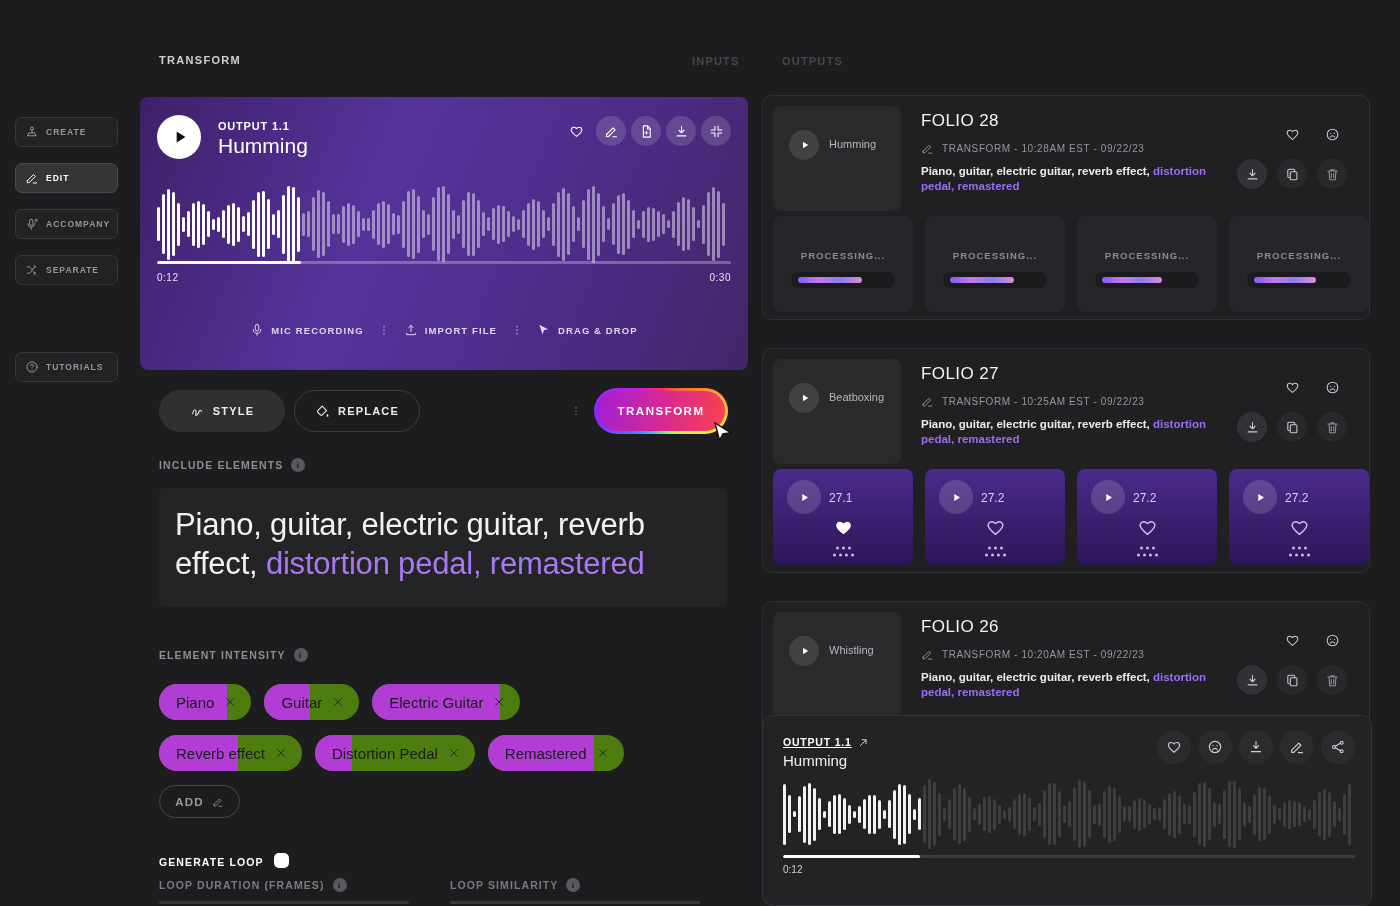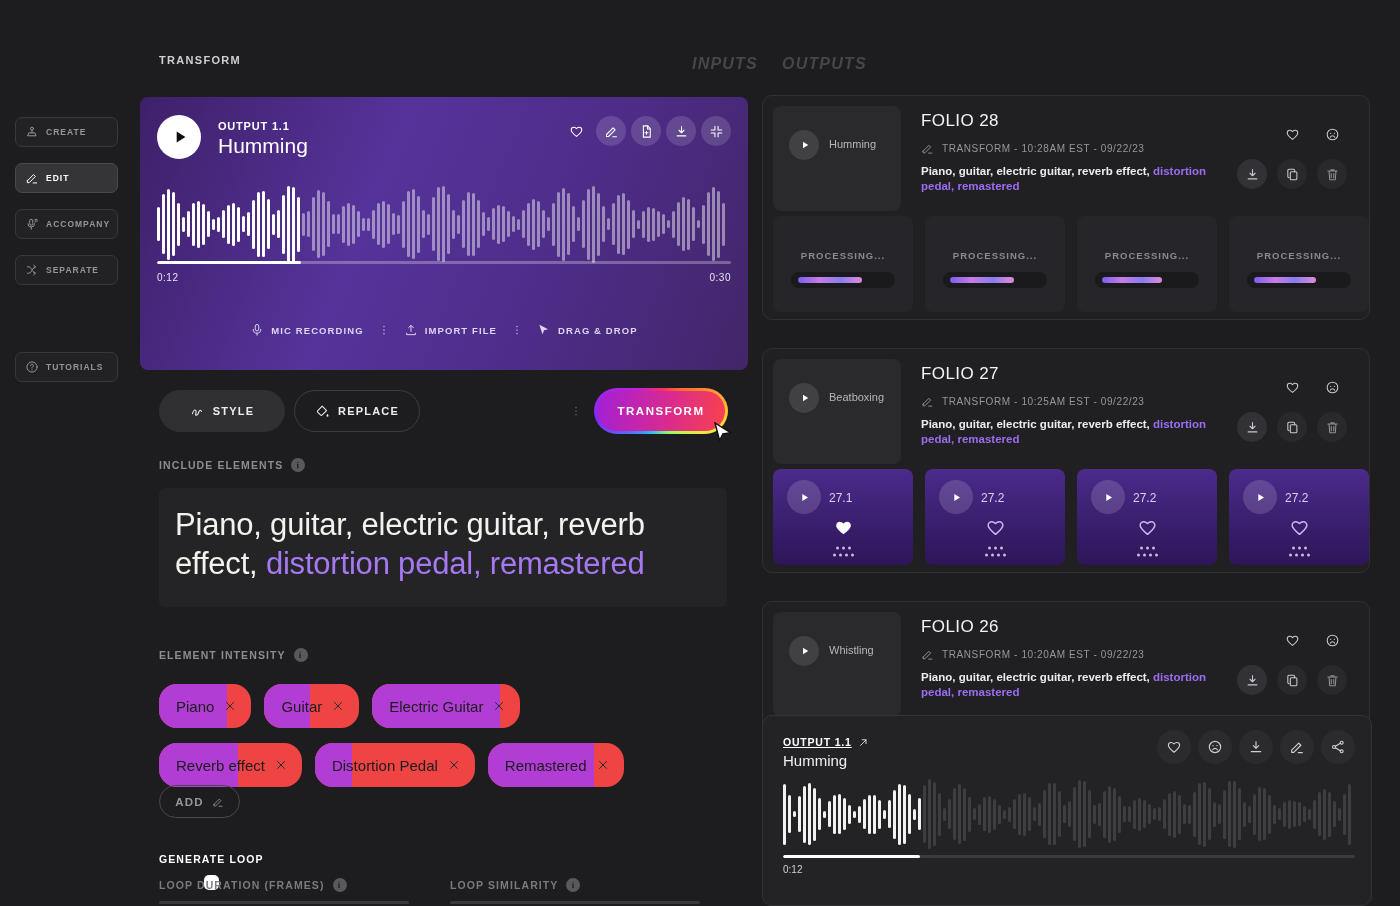--- a/index.html
+++ b/index.html
@@ -17,21 +17,21 @@
     border-radius:7px; display:flex; align-items:center; gap:7px; padding:0 9px;
     color:#96969a; font-size:8.5px; font-weight:bold; letter-spacing:1px; cursor:pointer;
     background:#222224;
   }
   .side-btn .ic { width:14px; height:14px; color:#96969a; flex:0 0 auto; }
   .side-btn.active { background:#353538; border-color:#4a4a4e; color:#fff; }
   .side-btn.active .ic { color:#fff; }
 
   
   .page-title { position:absolute; left:159px; top:54px; font-size:11px; font-weight:bold; letter-spacing:1.3px; color:#cfcfd2; }
-  .top-tab { position:absolute; top:55px; font-size:16px; font-weight:bold; letter-spacing:1.2px; color:#47474b; cursor:pointer;font-style:italic; }
+  .top-tab { position:absolute; top:55px; font-size:11px; font-weight:bold; letter-spacing:1.2px; color:#47474b; cursor:pointer; }
   .top-tab.t1 { left:692px; } .top-tab.t2 { left:782px; }
 
   
   .main-panel {
     position:absolute; left:140px; top:97px; width:608px; height:273px; border-radius:8px;
     background:linear-gradient(112deg,#3e2069 0%,#55339a 38%,#4e2d8a 66%,#432569 100%);
     overflow:hidden;
   }
   .play-big { position:absolute; left:17px; top:18px; width:44px; height:44px; border-radius:50%; background:#fff; color:#111; cursor:pointer; display:flex; align-items:center; justify-content:center; }
   .play-big .ic { width:20px; height:20px; margin-left:2px; }
@@ -68,29 +68,29 @@
   
   .sec-label { position:absolute; display:flex; align-items:center; gap:8px; font-size:10.5px; font-weight:bold; letter-spacing:1.1px; color:#8d8d91; }
   .info-dot { width:14px; height:14px; border-radius:50%; background:#59595d; color:#1d1d1f; font-size:9px; font-weight:bold; display:inline-flex; align-items:center; justify-content:center; font-family:"Liberation Serif",serif; cursor:pointer; }
 
   
   .prompt-box { position:absolute; left:159px; top:488px; width:568px; height:119px; background:#242427; border-radius:6px; padding:17px 16px; font-size:31px; line-height:39px; color:#f3f2ed; letter-spacing:-.2px; cursor:text; }
   .prompt-box .hl { color:#a678f2; }
 
   
   .chips { position:absolute; left:159px; top:684px; width:500px; display:flex; flex-wrap:wrap; gap:15px 13px; }
-  .chip { position:relative; height:44px; border-radius:18px; background:#ef4444; display:flex; align-items:center; padding:0 14px 0 17px; overflow:hidden; cursor:pointer; }
+  .chip { position:relative; height:36px; border-radius:18px; background:#4d7c0f; display:flex; align-items:center; padding:0 14px 0 17px; overflow:hidden; cursor:pointer; }
   .chip-fill { position:absolute; left:0; top:0; bottom:0; background:#b23dd4; }
   .chip-label { position:relative; font-size:15px; color:#1c1c1e; margin-right:9px; white-space:nowrap; }
   .chip-x { position:relative; width:14px; height:14px; color:#2a2a2c; cursor:pointer; }
   .chip-add { position:absolute; left:159px; top:785px; height:33px; width:81px; border:1px solid #49494d; border-radius:17px; background:transparent; display:flex; align-items:center; justify-content:center; gap:8px; color:#98989c; font-size:11.5px; font-weight:bold; letter-spacing:1.2px; cursor:pointer; }
   .chip-add .ic { width:12px; height:12px; }
 
   
-  .gen-loop { position:absolute; left:159px; top:853px; display:flex; align-items:center; gap:10px; color:#fff; font-size:10.5px; font-weight:bold; letter-spacing:1.1px;flex-direction:column; }
+  .gen-loop { position:absolute; left:159px; top:853px; display:flex; align-items:flex-end; gap:10px; color:#fff; font-size:10.5px; font-weight:bold; letter-spacing:1.1px; }
   .gen-toggle { width:15px; height:15px; border-radius:5px; background:#fff; cursor:pointer; }
   .slider-ghost { position:absolute; top:901px; width:250px; height:3px; border-radius:2px; background:#39393c; }
 
   
   .folio-list { position:absolute; left:762px; top:95px; width:608px; }
   .folio-group { position:relative; width:608px; height:225px; background:#202023; border:1px solid #303034; border-radius:10px; margin-bottom:28px; }
   .f-thumb { position:absolute; left:10px; top:10px; width:128px; height:105px; background:#2a2a2d; border-radius:8px; cursor:pointer; }
   .f-thumb .pl { position:absolute; left:16px; top:24px; width:30px; height:30px; border-radius:50%; background:#414144; color:#fff; display:flex; align-items:center; justify-content:center; }
   .f-thumb .pl .ic { width:12px; height:12px; margin-left:1px; }
   .f-thumb .src { position:absolute; left:56px; top:32px; font-size:11px; color:#b6b6ba; }

